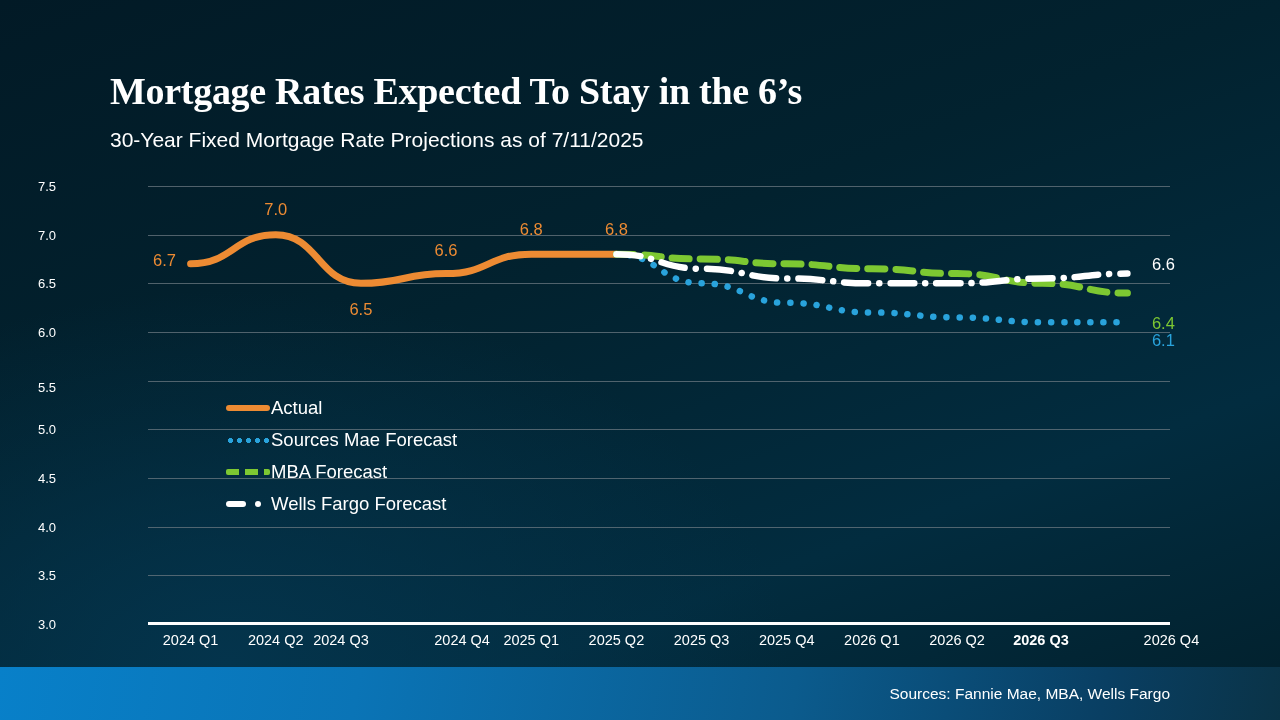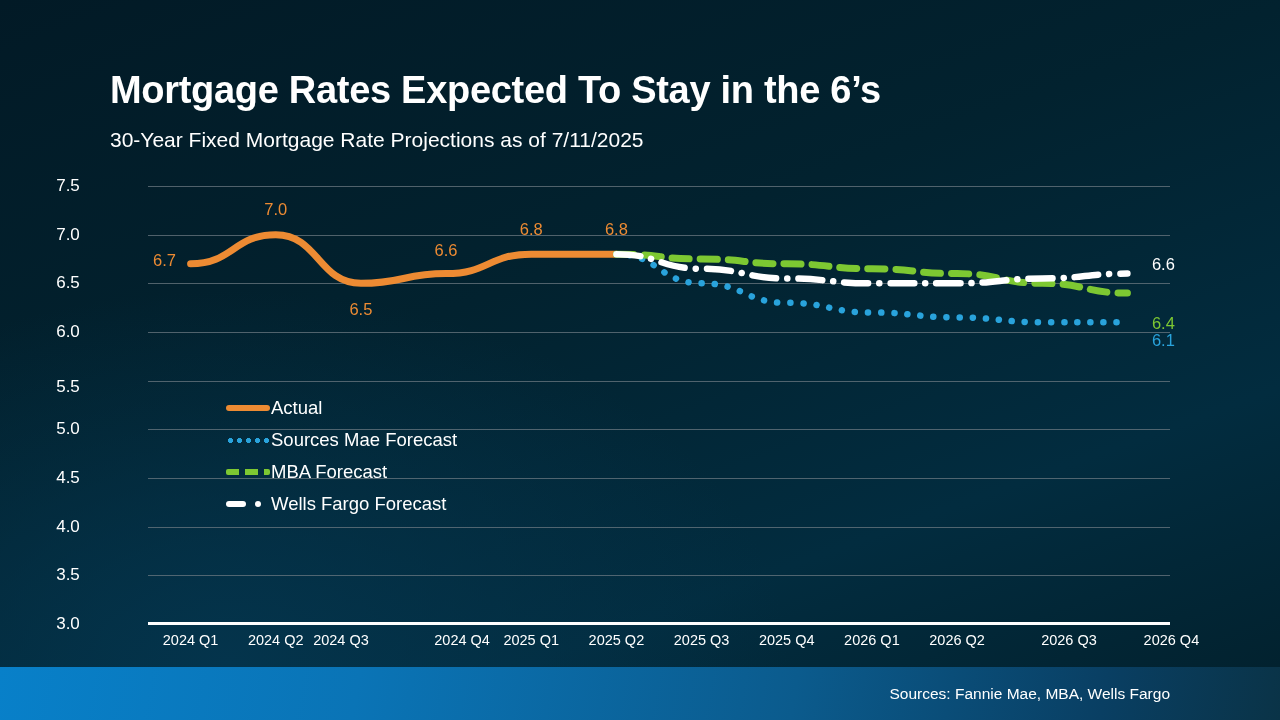--- a/index.html
+++ b/index.html
@@ -22,20 +22,21 @@
   
   #title {
     position: absolute;
     left: 110px;
     top: 44px;
     font-size: 38px;
     font-weight: bold;
     color: #ffffff;
     letter-spacing: -0.3px;
     white-space: nowrap;
+    font-family: Liberation Serif, serif;
   }
   #subtitle {
     position: absolute;
     left: 110px;
     top: 111px;
     font-size: 21px;
     font-weight: normal;
     color: #ffffff;
     white-space: nowrap;
   }
@@ -61,22 +62,22 @@
     left: 0;
     width: 100%;
     height: 3px;
     background: #ffffff;
     bottom: -1px;
   }
   .ytick {
     position: absolute;
     right: 1182px;
     width: 60px;
-    text-align: center;
-    font-size: 17px;
+    text-align: left;
+    font-size: 13px;
     color: #ffffff;
     transform: translateY(-50%);
     white-space: nowrap;
   }
   .xtick {
     position: absolute;
     top: 632px;
     font-size: 14.5px;
     color: #ffffff;
     transform: translateX(-50%);
@@ -228,21 +229,21 @@
       <div class="xtick" style="left: 190.583px;">2024 Q1</div>
       <div class="xtick" style="left: 275.75px;">2024 Q2</div>
       <div class="xtick" style="left: 341px;">2024 Q3</div>
       <div class="xtick" style="left: 446.083px; margin-left: 16px;">2024 Q4</div>
       <div class="xtick" style="left: 531.25px;">2025 Q1</div>
       <div class="xtick" style="left: 616.417px;">2025 Q2</div>
       <div class="xtick" style="left: 701.583px;">2025 Q3</div>
       <div class="xtick" style="left: 786.75px;">2025 Q4</div>
       <div class="xtick" style="left: 871.917px;">2026 Q1</div>
       <div class="xtick" style="left: 957.083px;">2026 Q2</div>
-      <div class="xtick" style="left: 1069px;">2026 Q3</div>
+      <div class="xtick" style="left: 1041px; font-weight: bold;">2026 Q3</div>
       <div class="xtick" style="left: 1127.42px; margin-left: 44px;">2026 Q4</div>
     </div>
 
   <svg id="svg-lines" viewBox="0 0 1280 720" preserveAspectRatio="none">
       <path d="M 190.58 263.87 C 233.17 263.87 233.17 234.67 275.75 234.67 C 318.33 234.67 318.33 283.33 360.92 283.33 C 403.50 283.33 403.50 273.60 446.08 273.60 C 488.67 273.60 488.67 254.13 531.25 254.13 C 573.83 254.13 573.83 254.13 616.42 254.13" fill="none" stroke="#ED8B33" stroke-width="7" stroke-linecap="round" stroke-linejoin="round"></path>
       <path d="M 616.42 254.13 C 659.00 254.13 659.00 283.33 701.58 283.33 C 744.17 283.33 744.17 302.80 786.75 302.80 C 829.33 302.80 829.33 312.53 871.92 312.53 C 914.50 312.53 914.50 317.40 957.08 317.40 C 999.67 317.40 999.67 322.27 1042.25 322.27 C 1084.83 322.27 1084.83 322.27 1127.42 322.27" fill="none" stroke="#29A3DC" stroke-width="6.5" stroke-linecap="round" stroke-linejoin="round" stroke-dasharray="0.1 13"></path>
       <path d="M 616.42 254.13 C 659.00 254.13 659.00 259.00 701.58 259.00 C 744.17 259.00 744.17 263.87 786.75 263.87 C 829.33 263.87 829.33 268.73 871.92 268.73 C 914.50 268.73 914.50 273.60 957.08 273.60 C 999.67 273.60 999.67 283.33 1042.25 283.33 C 1084.83 283.33 1084.83 293.07 1127.42 293.07" fill="none" stroke="#7DC832" stroke-width="7" stroke-linecap="round" stroke-linejoin="round" stroke-dasharray="17 11"></path>
       <path d="M 616.42 254.13 C 659.00 254.13 659.00 268.73 701.58 268.73 C 744.17 268.73 744.17 278.47 786.75 278.47 C 829.33 278.47 829.33 283.33 871.92 283.33 C 914.50 283.33 914.50 283.33 957.08 283.33 C 999.67 283.33 999.67 278.47 1042.25 278.47 C 1084.83 278.47 1084.83 273.60 1127.42 273.60" fill="none" stroke="#FFFFFF" stroke-width="6.5" stroke-linecap="round" stroke-linejoin="round" stroke-dasharray="24 11 0.1 11"></path>
     </svg>
 

